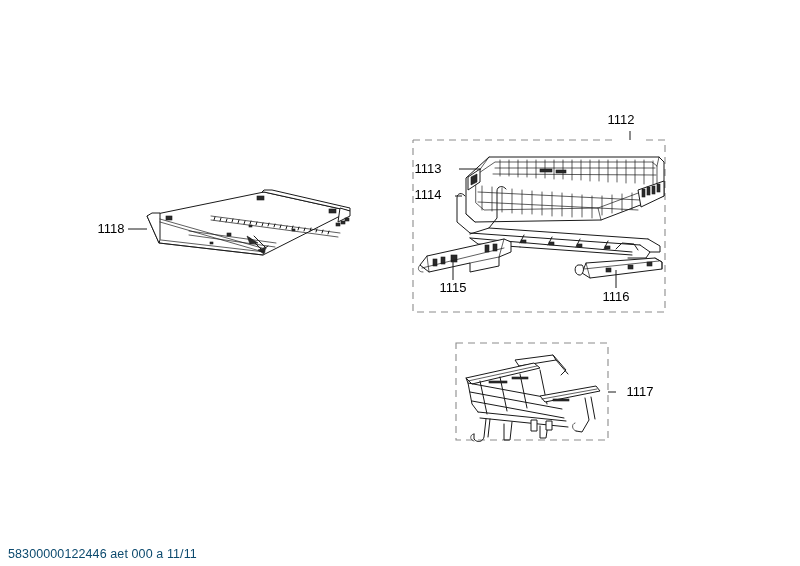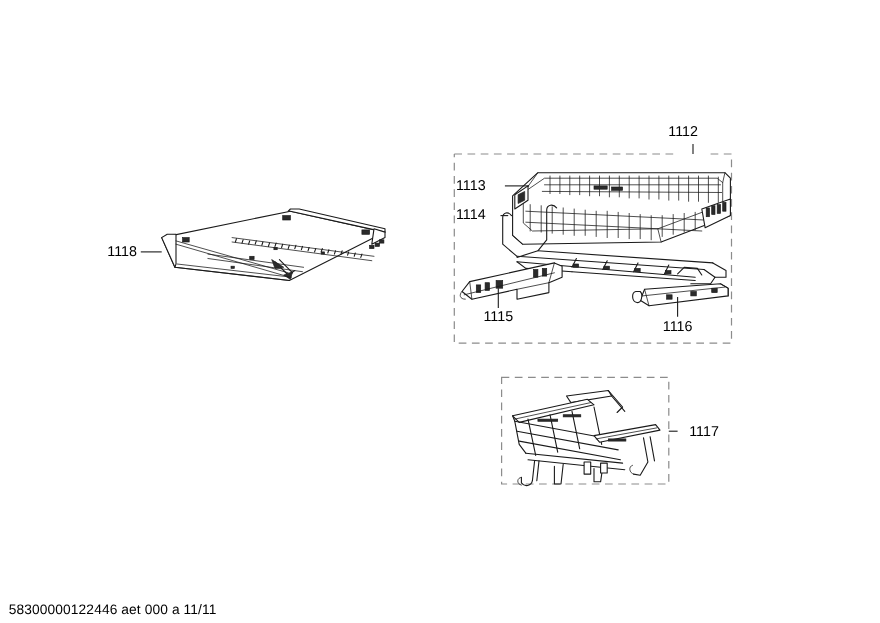--- a/index.html
+++ b/index.html
@@ -69,21 +69,21 @@
     font-size: 13px;
     fill: #000000;
     font-weight: 400;
   }
   .footer-text {
     position: absolute;
     left: 8px;
     top: 547px;
     font-family: "Liberation Sans", sans-serif;
     font-size: 12.5px;
-    color: #000000;
+    color: #0c4a6e;
     white-space: nowrap;
     letter-spacing: 0.1px;
   }
 </style>
 </head>
 <body>
 
 <div id="diagram-root">
 
   <svg class="canvas" viewBox="0 0 800 566">

